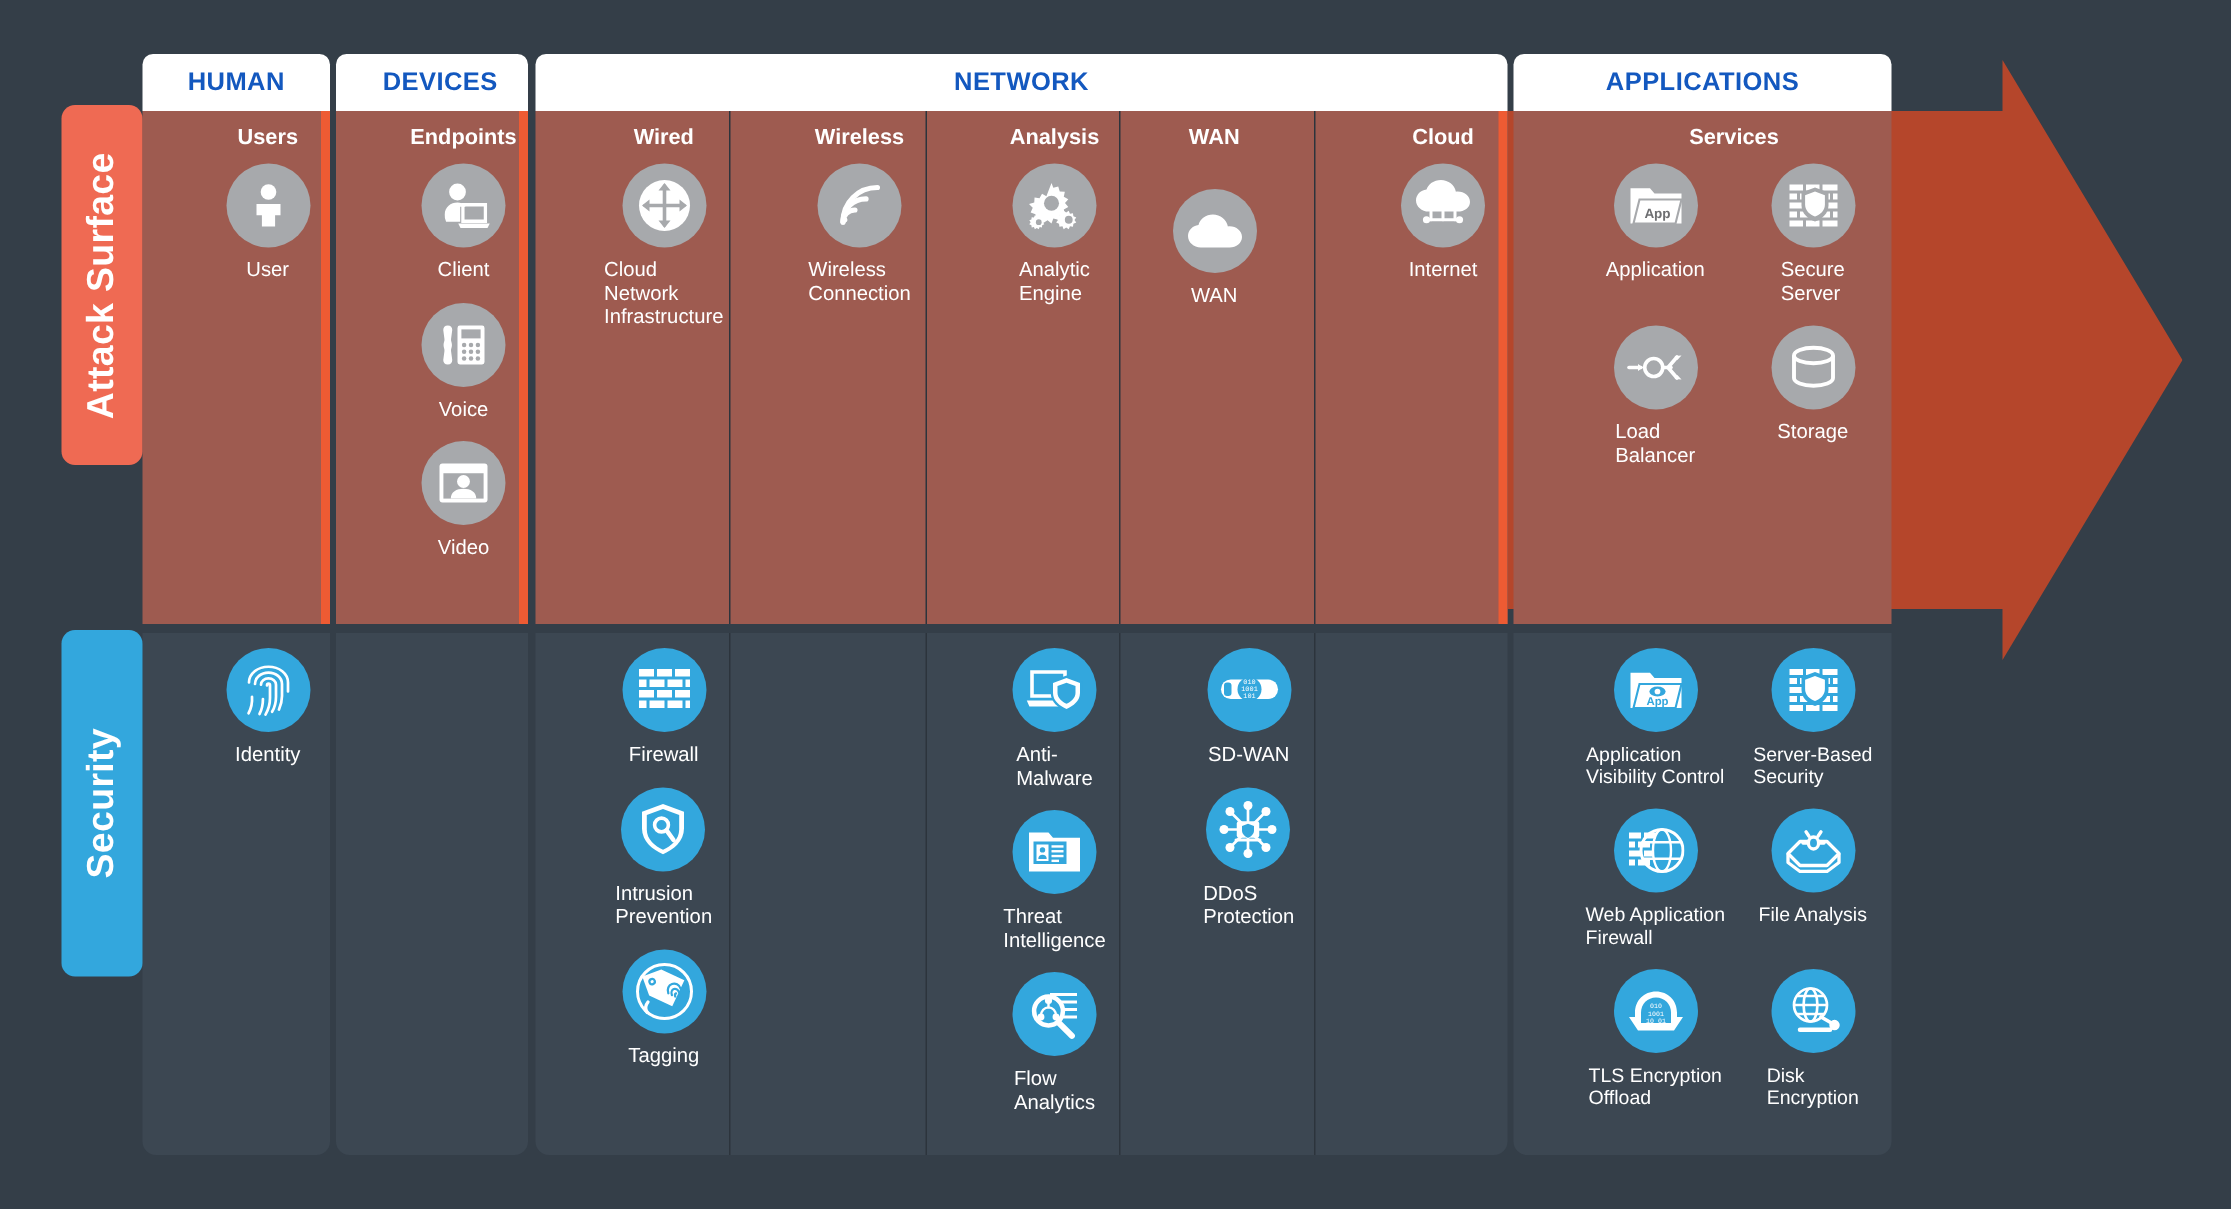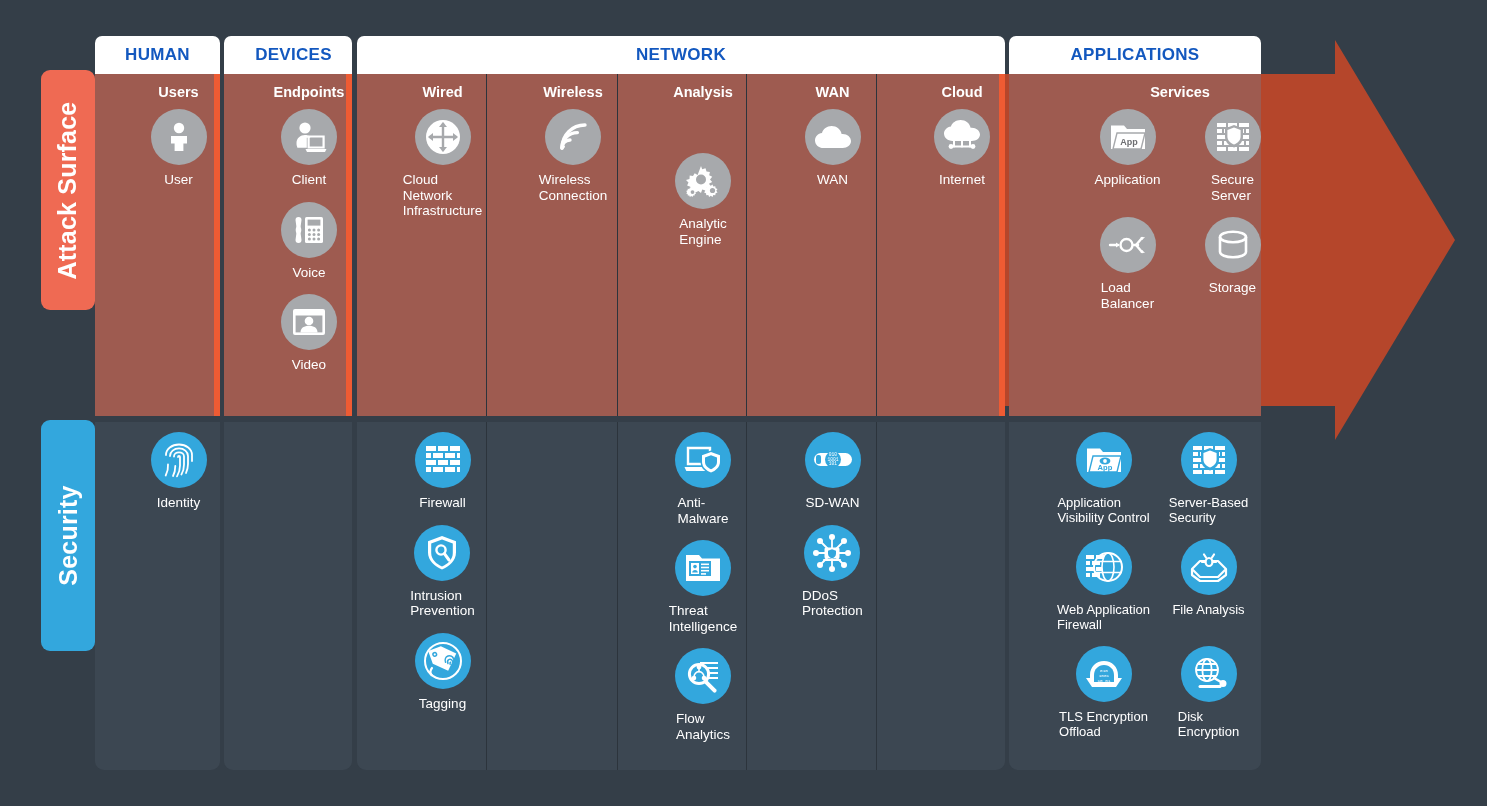--- a/index.html
+++ b/index.html
@@ -283,41 +283,41 @@
             <path d="M6 28c0-4.6 3.4-8 8-8"></path>
             <circle cx="7.4" cy="26.6" r="1.6" fill="#fff" stroke="none"></circle>
           </svg>
         </div>
         <div class="caption">Wireless
 Connection</div>
       </div>
     </div>
   </div>
 
-  <div class="col" style="left:618px;top:84px;width:128px;gap:44px;">
+  <div class="col" style="left:618px;top:84px;width:128px;">
     <div class="col-head">Analysis</div>
     <div class="items">
       <div class="item">
         <div class="badge grey">
           <svg width="36" height="36" viewBox="0 0 36 36" fill="#fff">
             <path d="M16 3l1.2 3.2 3.3-.9 1 3.3 3.4.3-.7 3.3 3 1.6-2.2 2.6 2.2 2.6-3 1.6.7 3.3-3.4.3-1 3.3-3.3-.9L16 30l-2.6-2.1-2.9 1.7-1.7-2.9-3.3.5-.2-3.4-3.2-1.2 1.4-3.1L1 17l3.5-1 .2-3.4 3.3.5 1.7-2.9 2.9 1.7z"></path>
             <circle cx="16" cy="16.5" r="5" fill="#a7a9ac"></circle>
             <path d="M27.5 21.5l.8 2 2-.3.3 2 1.9.8-1.2 1.7 1.2 1.7-1.9.8-.3 2-2-.3-.8 2-1.7-1.2-1.7 1.2-.8-2-2 .3-.3-2-1.9-.8 1.2-1.7-1.2-1.7 1.9-.8.3-2 2 .3.8-2 1.7 1.2z"></path>
             <circle cx="27.5" cy="27.5" r="2.6" fill="#a7a9ac"></circle>
             <path d="M7.5 24.5l.6 1.5 1.5-.2.2 1.5 1.4.6-.9 1.3.9 1.3-1.4.6-.2 1.5-1.5-.2-.6 1.5-1.3-.9-1.3.9-.6-1.5-1.5.2-.2-1.5-1.4-.6.9-1.3-.9-1.3 1.4-.6.2-1.5 1.5.2.6-1.5 1.3.9z"></path>
             <circle cx="7.5" cy="29.1" r="1.9" fill="#a7a9ac"></circle>
           </svg>
         </div>
         <div class="caption">Analytic
 Engine</div>
       </div>
     </div>
   </div>
 
-  <div class="col" style="left:747px;top:84px;width:129px;">
+  <div class="col" style="left:724px;top:84px;width:129px;gap:17px;">
     <div class="col-head">WAN</div>
     <div class="items">
       <div class="item">
         <div class="badge grey">
           <svg width="38" height="26" viewBox="0 0 38 26" fill="#fff">
             <path d="M9.5 24c-4.7 0-8.5-3.4-8.5-7.6 0-3.8 3-6.9 7-7.4C9 5 12.9 2 17.6 2c5 0 9.2 3.4 10 8 .3-.1.7-.1 1.1-.1 4.6 0 8.3 3.2 8.3 7.1S33.3 24 28.7 24z"></path>
           </svg>
         </div>
         <div class="caption">WAN</div>
       </div>
@@ -339,21 +339,21 @@
                 <circle cx="8" cy="26.5" r="2.4"></circle>
                 <circle cx="30" cy="26.5" r="2.4"></circle>
               </g>
           </svg>
         </div>
         <div class="caption">Internet</div>
       </div>
     </div>
   </div>
 
-  <div class="col" style="left:1033px;top:84px;width:252px;">
+  <div class="col" style="left:1009px;top:84px;width:252px;">
     <div class="col-head">Services</div>
     <div class="items two-up">
       <div class="item">
         <div class="badge grey">
           <svg width="38" height="32" viewBox="0 0 38 32" fill="#fff">
             <path d="M2 4.5h13l3 3.5h18v20H2z"></path>
             <path d="M8 12h28l-4 16H4z" fill="#fff" stroke="#a7a9ac" stroke-width="1.4"></path>
             <text x="20" y="24" font-family="Liberation Sans, sans-serif" font-size="9" font-weight="bold" fill="#6d6e71" text-anchor="middle">App</text>
           </svg>
         </div>

